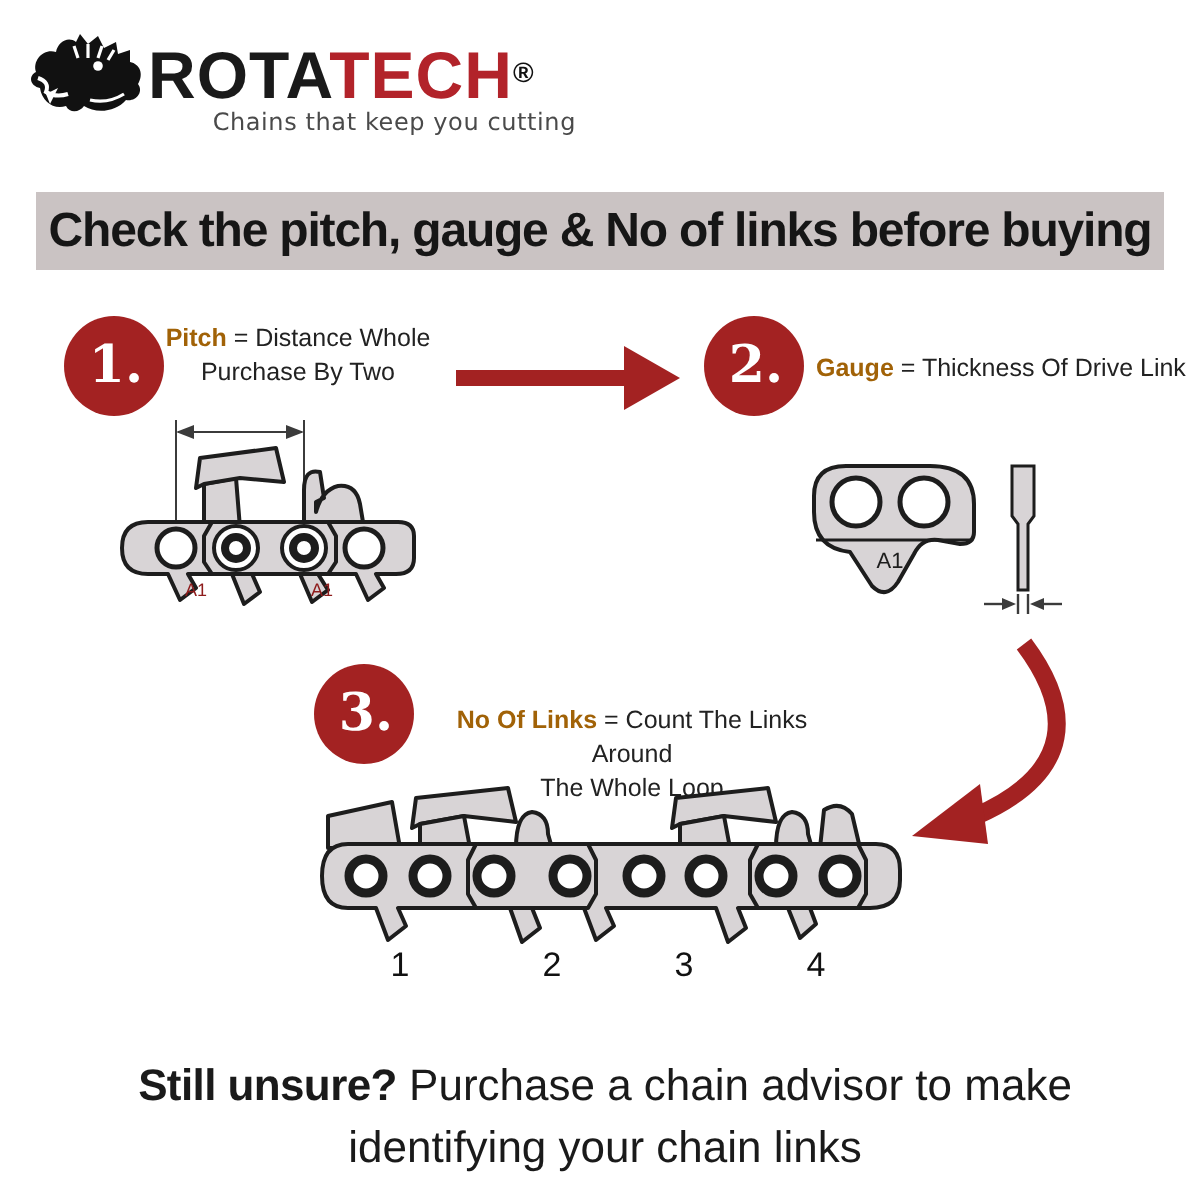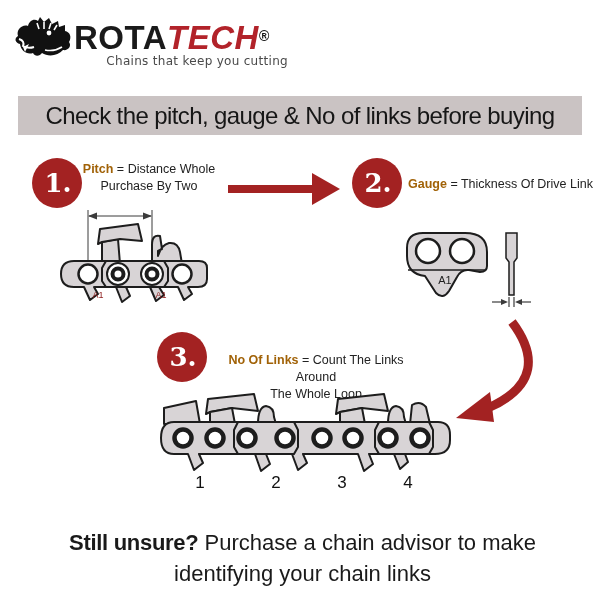--- a/index.html
+++ b/index.html
@@ -4,29 +4,29 @@
 <style>
   html,body{margin:0;padding:0;background:#fff;}
   body{width:600px;height:600px;position:relative;overflow:hidden;
        font-family:"Liberation Sans",sans-serif;color:#1a1a1a;}
   .abs{position:absolute;}
 
   
   .boar{left:12px;top:16px;}
   .wordmark{left:74px;top:21px;font-size:33px;font-weight:bold;letter-spacing:.5px;
             line-height:1;white-space:nowrap;}
-  .wordmark .red{color:var(--brand-red);font-style:italic;}
+  .wordmark .red{color:var(--brand-red);}
   .wordmark .reg{font-size:14px;vertical-align:8px;color:#111;letter-spacing:0;}
   .tagline{left:76px;top:54px;width:212px;text-align:right;font-size:12px;
            letter-spacing:.3px;color:var(--tagline-gray);font-family:"DejaVu Sans",sans-serif;}
 
   
   .banner{left:18px;top:96px;width:564px;height:39px;background:var(--banner-gray);
           display:flex;align-items:center;justify-content:center;}
-  .banner span{font-size:24px;font-weight:normal;letter-spacing:-.6px;color:#161616;white-space:nowrap;}
+  .banner span{font-size:24px;font-weight:bold;letter-spacing:-.6px;color:#161616;white-space:nowrap;}
 
   
   .badge{width:50px;height:50px;border-radius:50%;background:var(--accent-red);
          color:#fff;display:flex;align-items:center;justify-content:center;
          font-family:"DejaVu Serif",serif;font-weight:bold;font-size:26px;padding-left:2px;box-sizing:border-box;}
   .badge1{left:32px;top:158px;}
   .badge2{left:352px;top:158px;}
   .badge3{left:157px;top:332px;}
 
   

